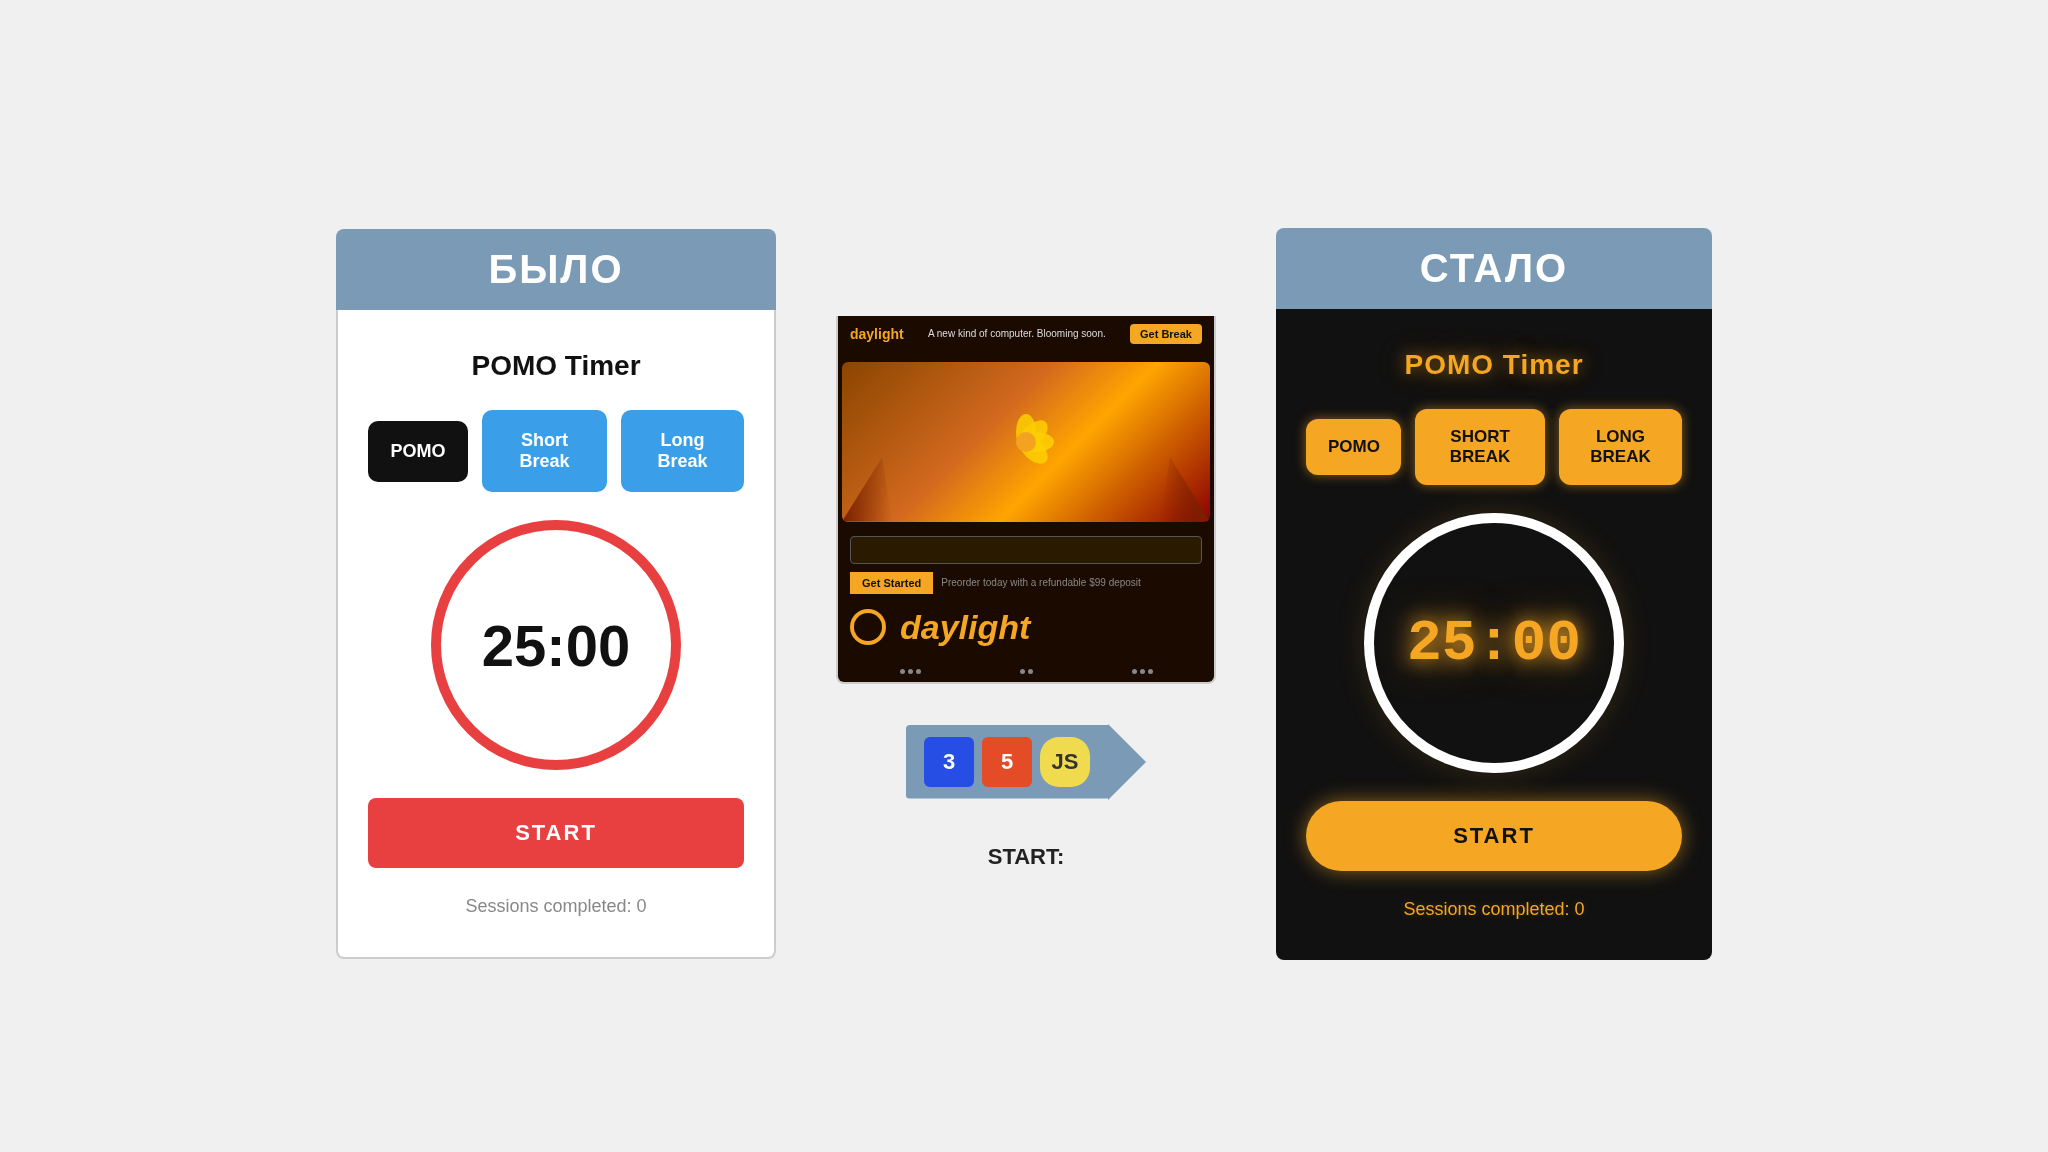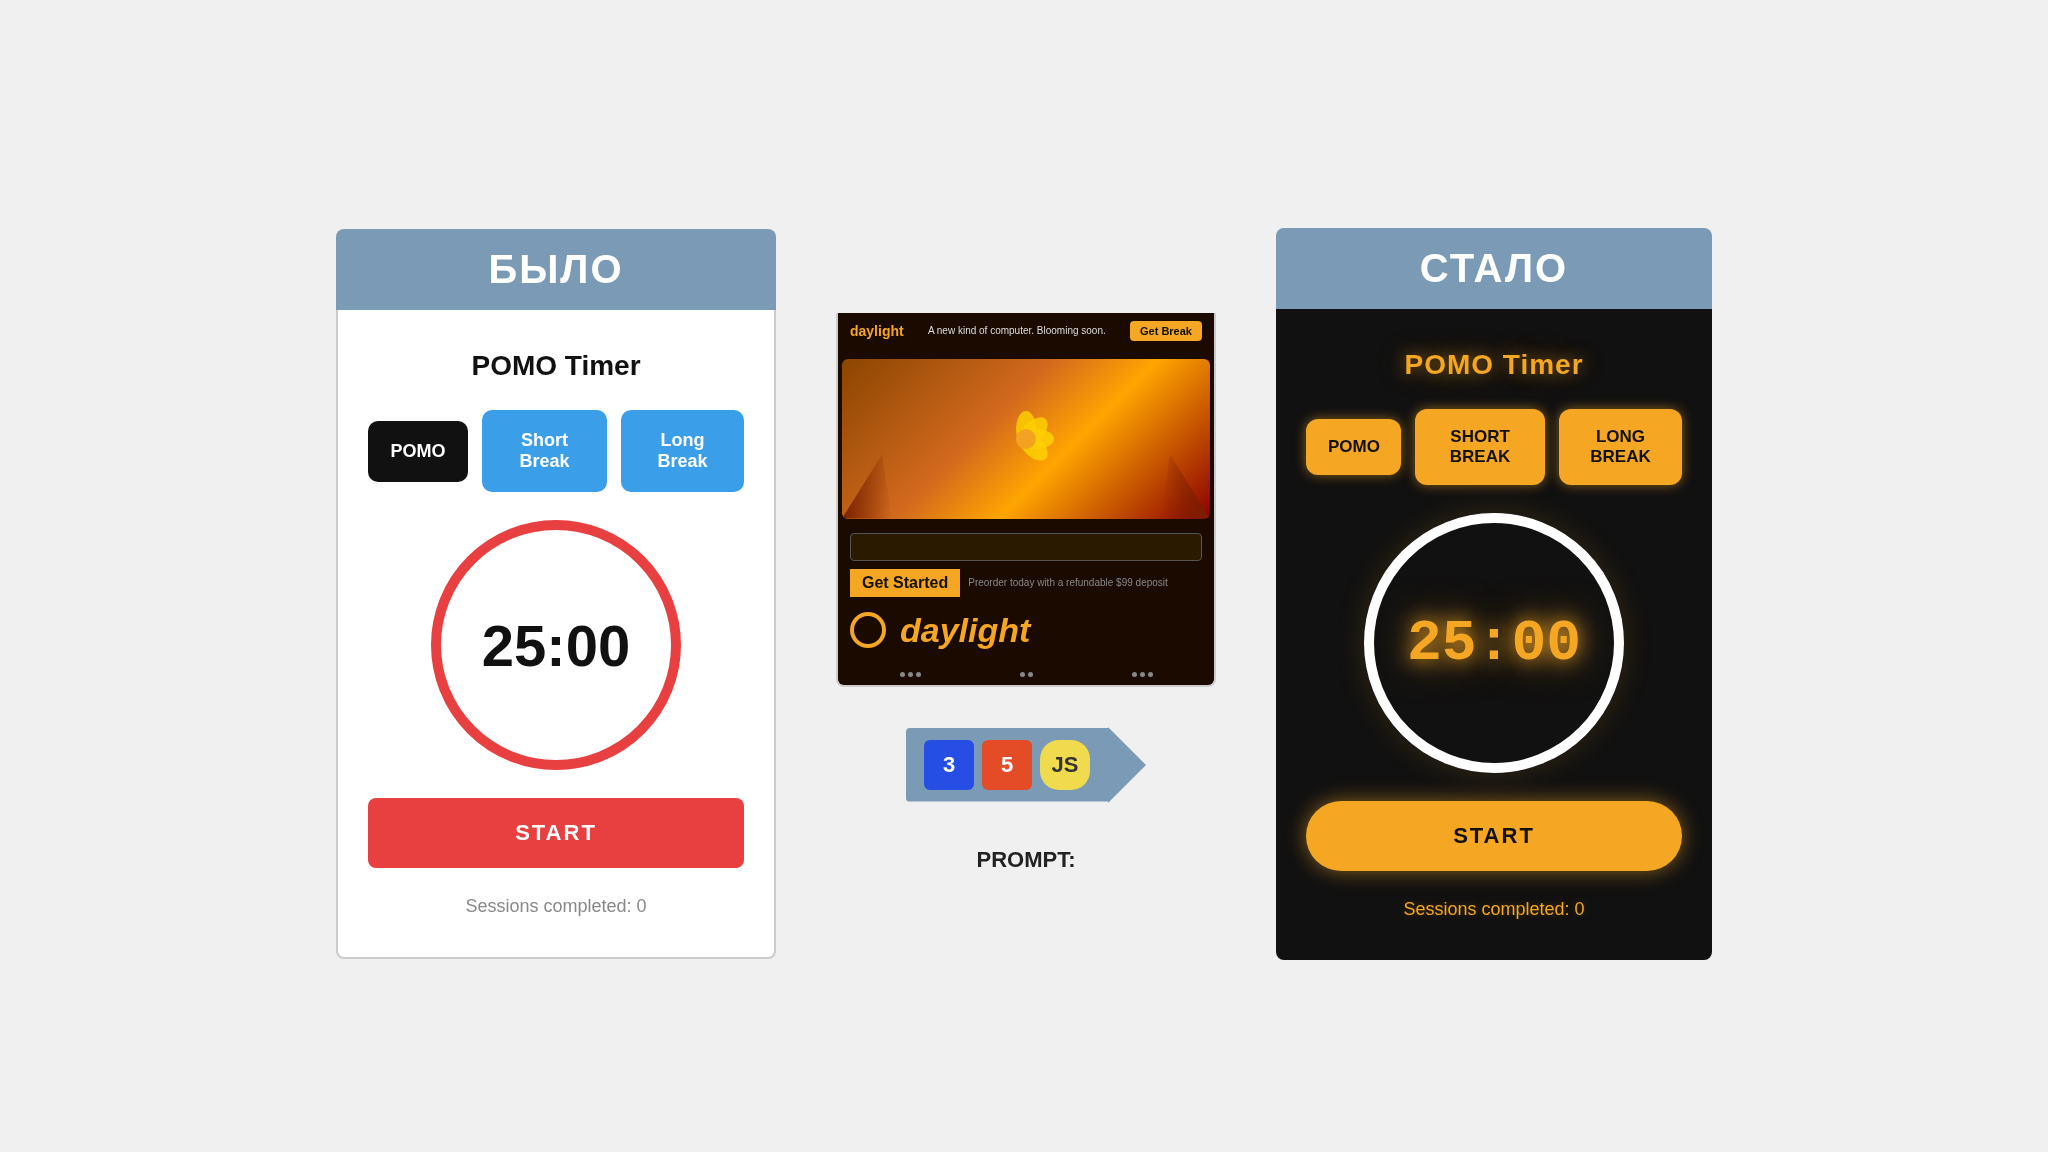--- a/index.html
+++ b/index.html
@@ -249,21 +249,21 @@
       gap: 8px;
       align-items: center;
     }
 
     .daylight-small-btn {
       background: #f5a623;
       color: #111;
       border: none;
       border-radius: 0;
       padding: 5px 12px;
-      font-size: 16px;
+      font-size: 11px;
       font-weight: 700;
       white-space: nowrap;
     }
 
     .daylight-check-text {
       color: #888;
       font-size: 10px;
     }
 
     .daylight-logo-big-row {
@@ -554,21 +554,21 @@
           <span>5</span>
         </div>
         <div class="tech-badge badge-js">
           <span>JS</span>
         </div>
       </div>
       <div class="arrow-head"></div>
     </div>
 
     <div class="prompt-text">
-      <div class="prompt-bold">PROMPT:</div>
+      <div class="prompt-bold">START:</div>
     </div>
   </div>
 
   <div class="panel right-panel">
     <div class="panel-label">СТАЛО</div>
     <div class="new-app">
       <div class="new-app-title">POMO Timer</div>
       <div class="new-mode-buttons">
         <button class="new-btn-pomo">POMO</button>
         <button class="new-btn-break">SHORT BREAK</button>

